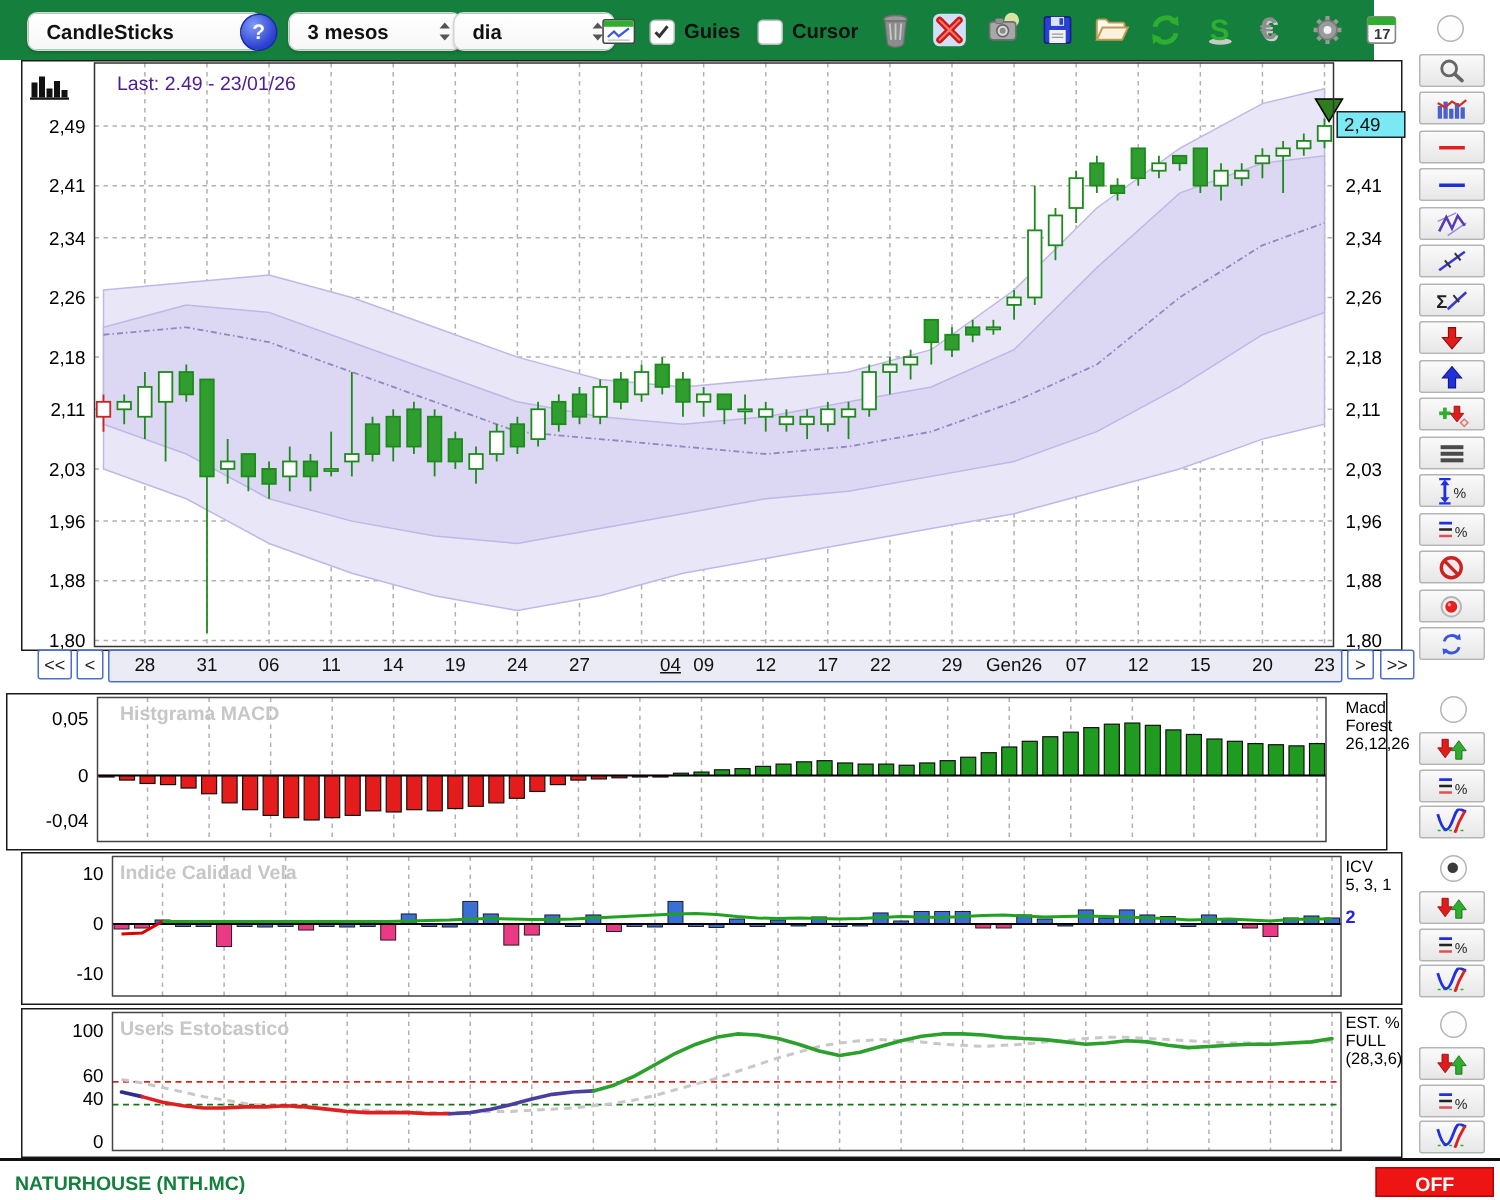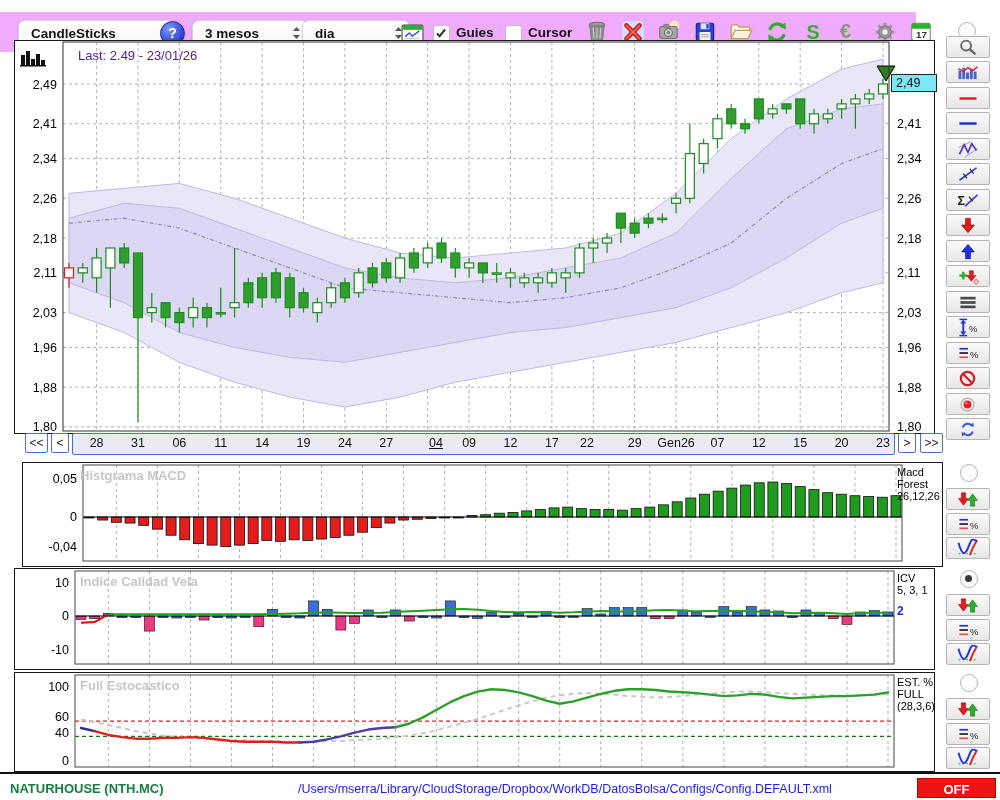--- a/index.html
+++ b/index.html
@@ -1,20 +1,20 @@
 <!DOCTYPE html>
 <html><head>
 <meta charset="utf-8">
 <style>
   html,body{margin:0;padding:0}
   body{width:1000px;height:800px;position:relative;overflow:hidden;background:#fff;
        font-family:"Liberation Sans",sans-serif;color:#111;}
   svg text{font-family:"Liberation Sans",sans-serif}
   
-  #toolbar{position:absolute;left:0;top:12px;width:916px;height:40px;background:#f0abfc}
+  #toolbar{position:absolute;left:0;top:0;width:916px;height:40px;background:#15803d}
   .mac-select{position:absolute;top:8px;height:24px;background:linear-gradient(#fff,#f7f7f7);
      border:1px solid #d4d4d4;border-radius:7px;box-shadow:0 1px 2px rgba(0,0,0,.18);
      display:flex;align-items:center;justify-content:space-between;padding:0 6px 0 12px;
      font-size:13.5px;font-weight:600;cursor:default}
   .help-btn{position:absolute;width:23px;height:23px;border-radius:50%;
      background:radial-gradient(circle at 35% 30%,#7e9bf8,#2a3fd0 70%);border:1px solid #1b2aa6;
      color:#fff;font-weight:bold;font-size:14px;text-align:center;line-height:22px}
   .chk{position:absolute;width:15px;height:15px;border:1px solid #bdbdbd;border-radius:3.5px;
      background:#fff;box-shadow:inset 0 0 1px rgba(0,0,0,.1)}
   .chk svg{display:none;margin:1px}
@@ -337,38 +337,38 @@
   <button class="navbtn" style="left:37px;width:18px">&lt;</button>
   <div id="dates-box">
       <span class="dtick" style="left: 23.5932px;">28</span>
       <span class="dtick" style="left: 64.9831px;">31</span>
       <span class="dtick" style="left: 106.373px;">06</span>
       <span class="dtick" style="left: 147.763px;">11</span>
       <span class="dtick" style="left: 189.153px;">14</span>
       <span class="dtick" style="left: 230.542px;">19</span>
       <span class="dtick" style="left: 271.932px;">24</span>
       <span class="dtick" style="left: 313.322px;">27</span>
-      <span class="dtick" style="left: 363px; text-decoration: underline;">04</span>
+      <span class="dtick" style="left: 374px; text-decoration: underline;">04</span>
       <span class="dtick" style="left: 396.102px;">09</span>
       <span class="dtick" style="left: 437.492px;">12</span>
       <span class="dtick" style="left: 478.881px;">17</span>
       <span class="dtick" style="left: 514px;">22</span>
       <span class="dtick" style="left: 561.661px;">29</span>
       <span class="dtick" style="left: 603.051px;">Gen26</span>
       <span class="dtick" style="left: 644.441px;">07</span>
       <span class="dtick" style="left: 685.831px;">12</span>
       <span class="dtick" style="left: 727.22px;">15</span>
       <span class="dtick" style="left: 768.61px;">20</span>
       <span class="dtick" style="left: 810px;">23</span>
     </div>
   <button class="navbtn" style="left:884px;width:18px">&gt;</button>
   <button class="navbtn" style="left:906px;width:23px">&gt;&gt;</button>
 </div>
 
-<div class="frame" style="left:22px;top:462px;width:919px;height:103px">
+<div class="frame" style="left:4px;top:462px;width:919px;height:103px">
   <svg id="macd-svg" width="919" height="101">
       <line x1="93.35593220338983" y1="2" x2="93.35593220338983" y2="98" stroke="#b0b0b0" stroke-width="1" stroke-dasharray="3,3"></line>
       <line x1="134.38983050847457" y1="2" x2="134.38983050847457" y2="98" stroke="#b0b0b0" stroke-width="1" stroke-dasharray="3,3"></line>
       <line x1="175.4237288135593" y1="2" x2="175.4237288135593" y2="98" stroke="#b0b0b0" stroke-width="1" stroke-dasharray="3,3"></line>
       <line x1="216.45762711864407" y1="2" x2="216.45762711864407" y2="98" stroke="#b0b0b0" stroke-width="1" stroke-dasharray="3,3"></line>
       <line x1="257.49152542372883" y1="2" x2="257.49152542372883" y2="98" stroke="#b0b0b0" stroke-width="1" stroke-dasharray="3,3"></line>
       <line x1="298.52542372881356" y1="2" x2="298.52542372881356" y2="98" stroke="#b0b0b0" stroke-width="1" stroke-dasharray="3,3"></line>
       <line x1="339.5593220338983" y1="2" x2="339.5593220338983" y2="98" stroke="#b0b0b0" stroke-width="1" stroke-dasharray="3,3"></line>
       <line x1="380.59322033898303" y1="2" x2="380.59322033898303" y2="98" stroke="#b0b0b0" stroke-width="1" stroke-dasharray="3,3"></line>
       <line x1="421.6271186440678" y1="2" x2="421.6271186440678" y2="98" stroke="#b0b0b0" stroke-width="1" stroke-dasharray="3,3"></line>
@@ -584,21 +584,21 @@
       <polyline points="79.67796610169492,58.08 93.35593220338983,61.879999999999995 107.03389830508475,64.16 120.71186440677965,65.68 134.38983050847457,65.68 148.0677966101695,64.92 161.74576271186442,64.92 175.4237288135593,64.16 189.10169491525426,64.92 202.77966101694915,66.44 216.45762711864407,67.96000000000001 230.135593220339,68.72 243.8135593220339,68.72 257.49152542372883,68.72 271.1694915254237,69.48 284.8474576271186,69.48" fill="none" stroke="#e02020" stroke-width="2.4" stroke-linejoin="round" stroke-linecap="round"></polyline>
       <polyline points="284.8474576271186,69.48 298.52542372881356,68.72 312.2033898305085,66.44 325.8813559322034,63.4 339.5593220338983,59.6 353.23728813559325,56.56 366.91525423728814,55.04 380.59322033898303,54.28" fill="none" stroke="#4a3fa0" stroke-width="2.4" stroke-linejoin="round" stroke-linecap="round"></polyline>
       <polyline points="380.59322033898303,54.28 394.271186440678,50.48 407.9491525423729,44.4 421.6271186440678,36.8 435.3050847457627,29.200000000000003 448.9830508474576,23.120000000000005 462.66101694915255,18.560000000000002 476.33898305084745,16.28 490.0169491525424,17.039999999999992 503.6949152542373,19.319999999999993 517.3728813559321,23.120000000000005 531.0508474576271,27.68 544.728813559322,30.72 558.406779661017,28.439999999999998 572.0847457627119,24.64 585.7627118644068,20.840000000000003 599.4406779661017,17.799999999999997 613.1186440677966,16.28 626.7966101694915,16.28 640.4745762711865,17.039999999999992 654.1525423728814,18.560000000000002 667.8305084745763,19.319999999999993 681.5084745762712,20.08 695.1864406779661,21.599999999999994 708.8644067796611,23.120000000000005 722.542372881356,22.36 736.2203389830509,20.840000000000003 749.8983050847457,21.599999999999994 763.5762711864406,23.879999999999995 777.2542372881356,25.400000000000006 790.9322033898305,24.64 804.6101694915254,23.879999999999995 818.2881355932203,23.120000000000005 831.9661016949152,23.120000000000005 845.6440677966102,22.36 859.3220338983051,21.599999999999994 873,19.319999999999993" fill="none" stroke="#2ca02c" stroke-width="2.4" stroke-linejoin="round" stroke-linecap="round"></polyline>
       <text x="54" y="18" font-size="12.5" fill="#000" text-anchor="end">100</text>
       <text x="54" y="48.4" font-size="12.5" fill="#000" text-anchor="end">60</text>
       <text x="54" y="63.6" font-size="12.5" fill="#000" text-anchor="end">40</text>
       <text x="54" y="92" font-size="12.5" fill="#000" text-anchor="end">0</text>
       <rect x="60" y="2" width="819" height="92" fill="none" stroke="#444" stroke-width="1"></rect>
     </svg>
 </div>
-<div class="watermark" style="left:80px;top:678px">Full Estocastico</div>
+<div class="watermark" style="left:80px;top:678px">Users Estocastico</div>
 <div class="rlabel" style="left:897px;top:676px">
   <div>EST. %</div>
   <div>FULL</div>
   <div>(28,3,6)</div>
 </div>
 
 <div id="sidebar">
     <button class="sbtn" style="top: 36px;">
       <svg viewBox="0 0 24 20" width="28" height="19">
         <circle cx="10" cy="8" r="5.2" fill="none" stroke="#666" stroke-width="2"></circle>
@@ -773,15 +773,14 @@
       <svg viewBox="0 0 24 20" width="28" height="19">
         <line x1="2" y1="15.5" x2="22" y2="15.5" stroke="#2fae2f" stroke-width="1.1" stroke-dasharray="2,2"></line>
         <path d="M2 4 C6 18 9 18 13 7 S18 2 22 2" fill="none" stroke="#2030dd" stroke-width="2"></path>
         <path d="M14 17 C16 11 18 7 21 2" fill="none" stroke="#e02020" stroke-width="2"></path>
       </svg>
     </button>
   </div>
 
 <div id="statusbar">
   <div id="symbol">NATURHOUSE (NTH.MC)</div>
-  <div id="cfgpath">/Users/mserra/Library/CloudStorage/Dropbox/WorkDB/DatosBolsa/Configs/Config.DEFAULT.xml</div>
   <button id="offbtn">OFF</button>
 </div>
 
 </body></html>

